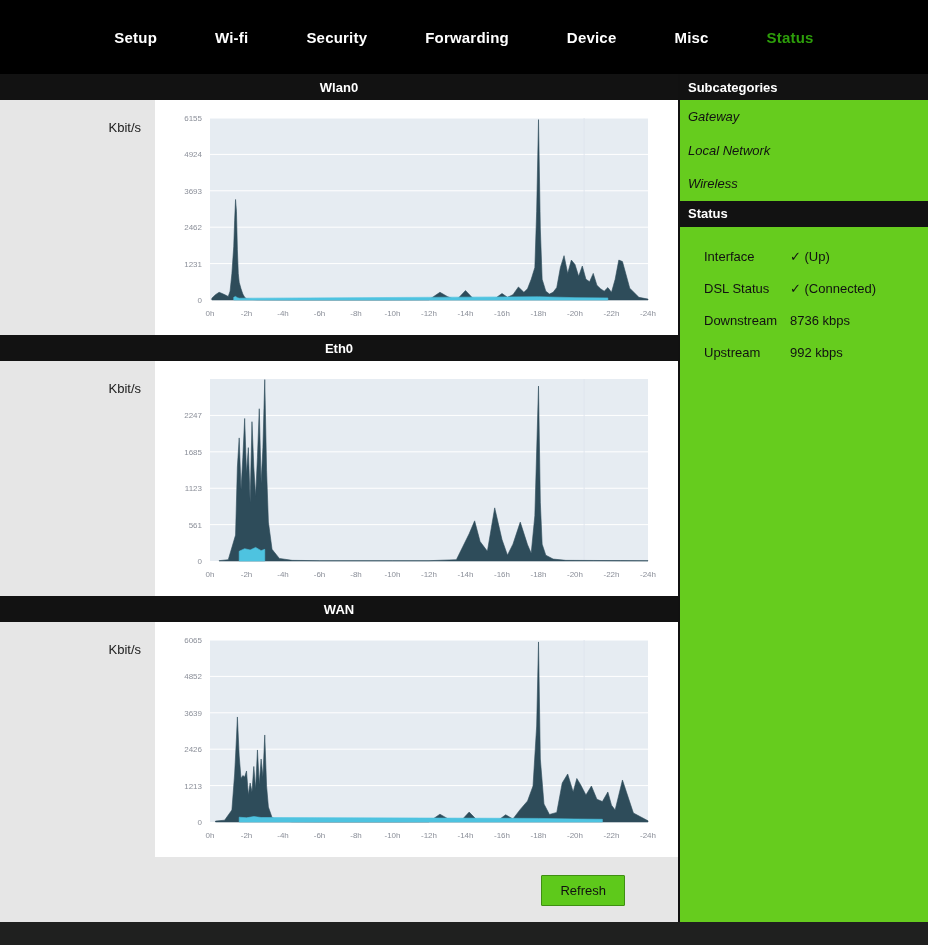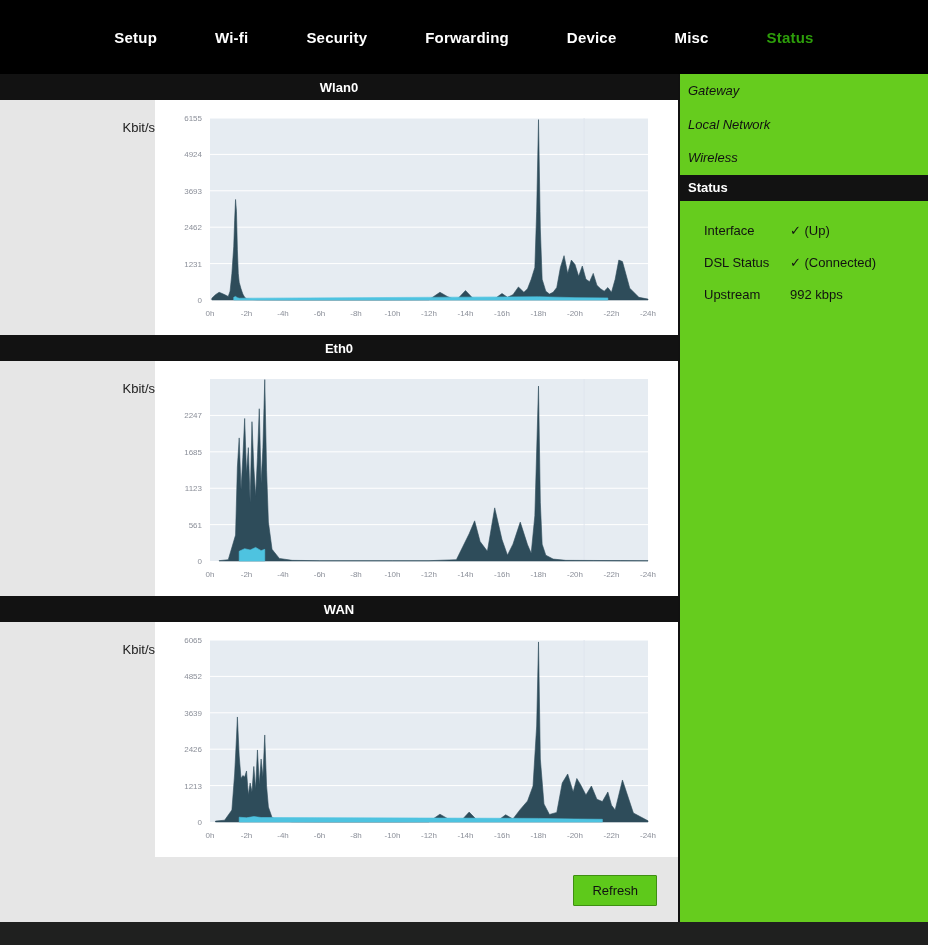--- a/index.html
+++ b/index.html
@@ -54,36 +54,35 @@
     width: 100%;
   }
   .right-col .sec-header { justify-content: flex-start; padding-left: 8px; }
 
   
   .graph-panel { display: flex; width: 678px; background: #e6e6e6; }
   .graph-label-box {
     width: 155px; flex: 0 0 155px;
     background: #e6e6e6;
     display: flex; align-items: flex-start; justify-content: flex-end;
-    padding-top: 20px; 
+    padding-top: 20px; padding-right: 14px;
   }
   .graph-label-box span { font-size: 13px; color: #1a1a1a; }
   .graph-canvas-box { flex: 1; background: #ffffff; position: relative; }
   .graph-canvas-box svg { display: block; }
 
   
   .ytick { font-size: 8px; fill: #8b8f99; font-family: "Liberation Sans", sans-serif; text-anchor: end; }
   .xtick { font-size: 8px; fill: #8b8f99; font-family: "Liberation Sans", sans-serif; text-anchor: middle; }
 
   
   .refresh-area {
     width: 678px; background: #e6e6e6;
     display: flex; justify-content: flex-end; align-items: center;
     padding: 18px 53px 0 0;
-    margin-left: 32px;
   }
   .refresh-btn {
     background: #5ec91b;
     border: 1px solid #3f8f12;
     color: #111; font-size: 13px;
     padding: 7px 18px;
     cursor: pointer;
     border-radius: 1px;
     font-family: "Liberation Sans", sans-serif;
   }
@@ -245,36 +244,41 @@
               <text class="xtick" x="493" y="216">-24h</text>
             </svg>
           </div>
         </div>
         <div class="refresh-area">
         <button class="refresh-btn">Refresh</button>
       </div>
     </div>
 
     <div class="right-col">
+      <div class="sec-header">Subcategories</div>
       <div id="sub-list">
           <div class="sub-item">Gateway</div>
           <div class="sub-item">Local Network</div>
           <div class="sub-item">Wireless</div>
         </div>
       <div class="sec-header">Status</div>
       <div class="status-list" id="status-list">
           <div class="status-row">
             <div class="status-key">Interface</div>
             <div class="status-val">✓ (Up)</div>
           </div>
           <div class="status-row">
             <div class="status-key">DSL Status</div>
             <div class="status-val">✓ (Connected)</div>
           </div>
           <div class="status-row">
+            <div class="status-key">Downstream</div>
+            <div class="status-val">8736 kbps</div>
+          </div>
+          <div class="status-row">
             <div class="status-key">Upstream</div>
             <div class="status-val">992 kbps</div>
           </div>
         </div>
     </div>
   </div>
 
   <div class="footer"></div>
 </div>
 

